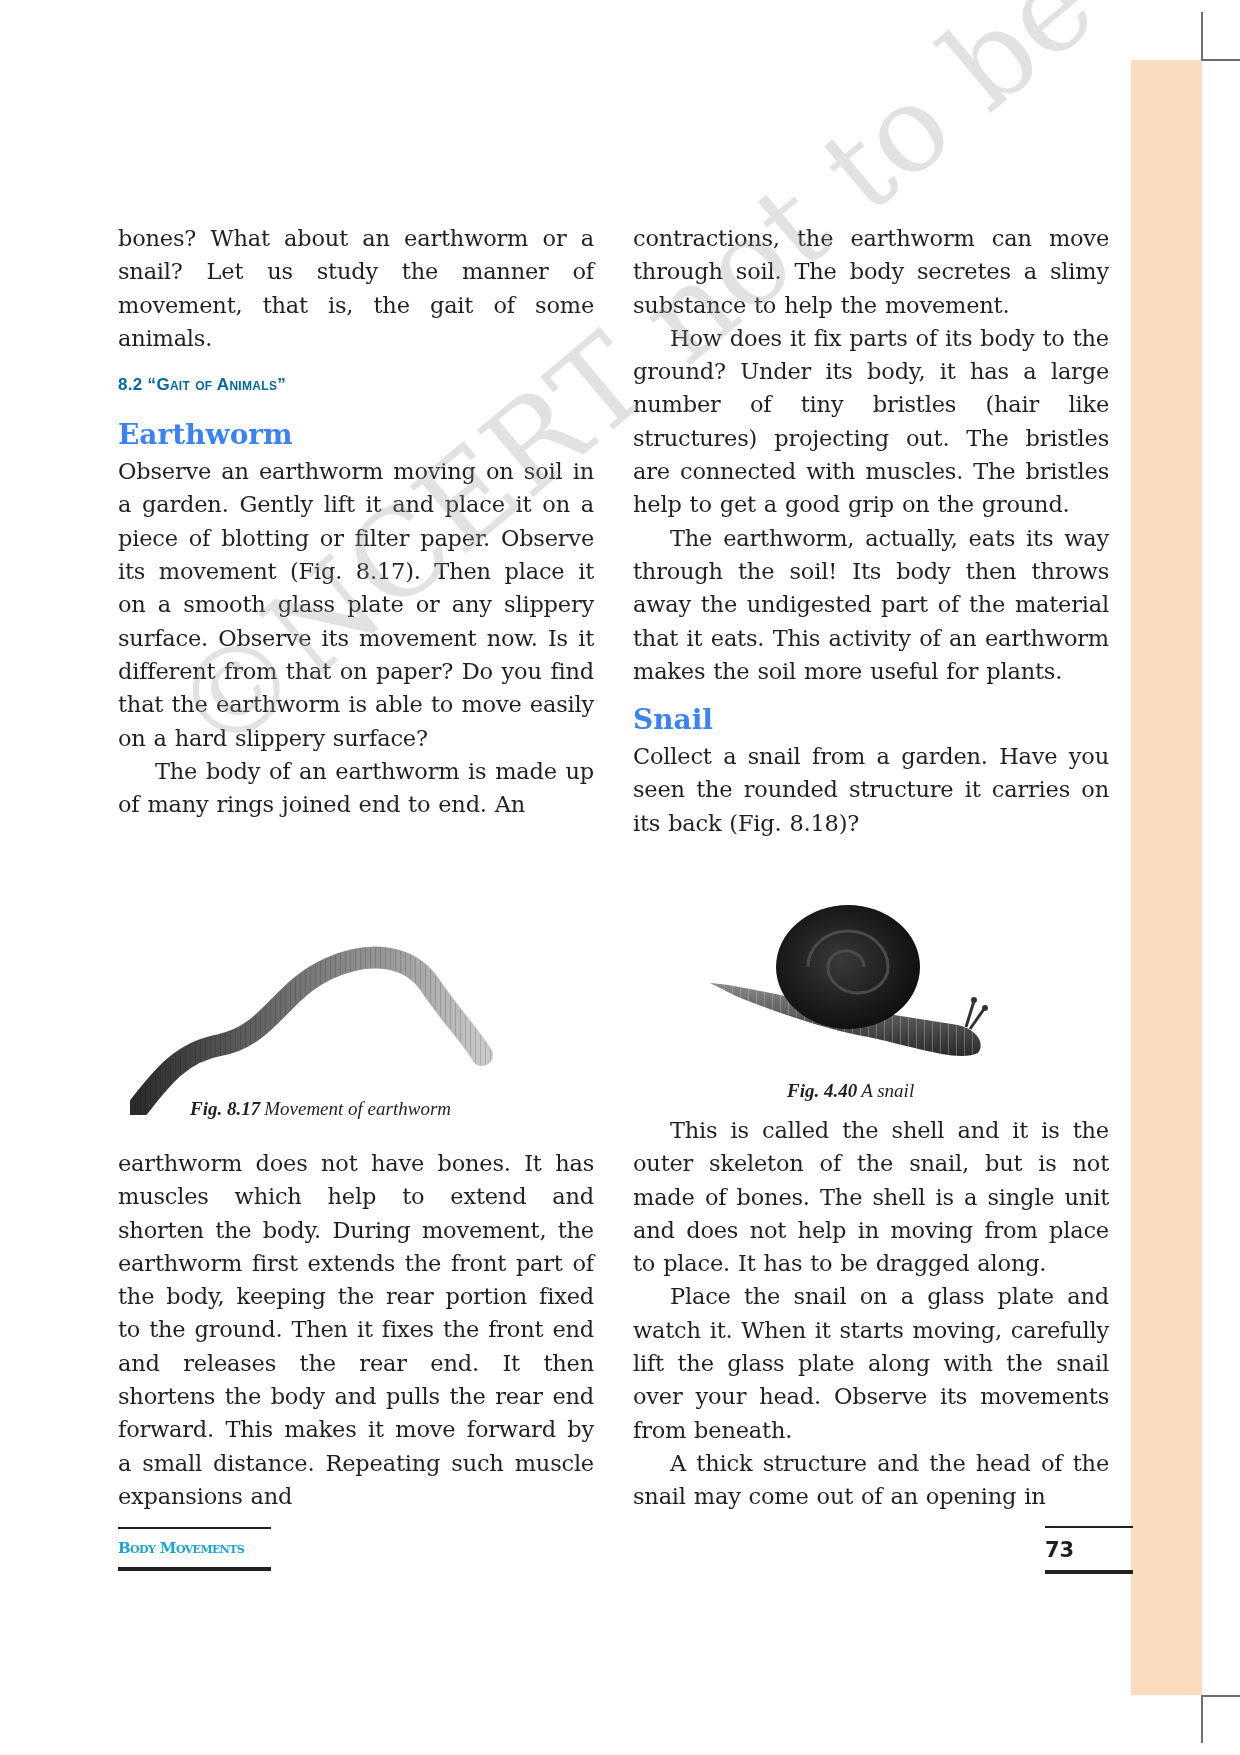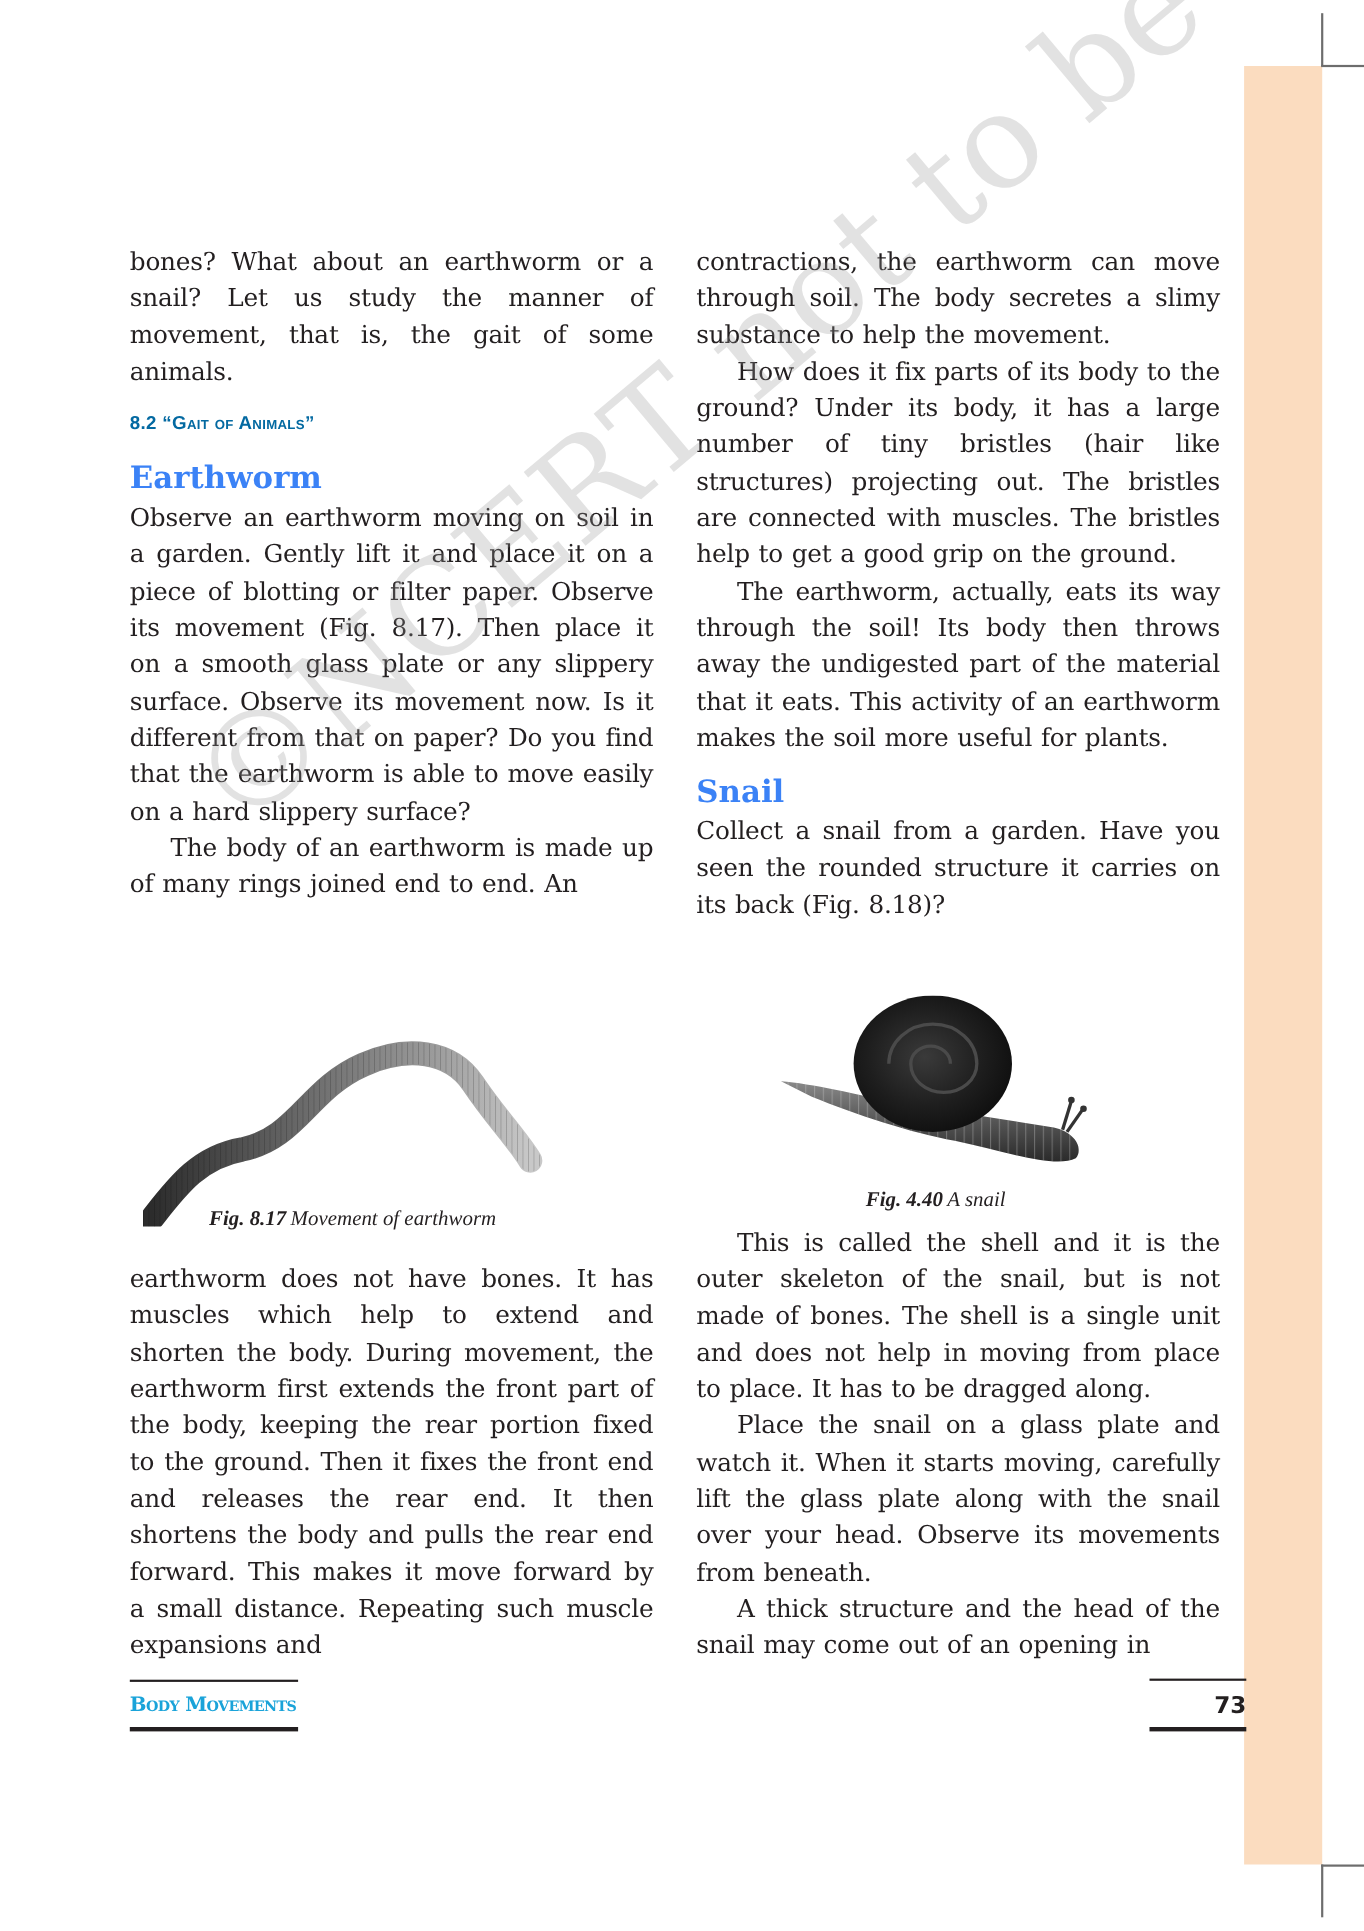--- a/index.html
+++ b/index.html
@@ -44,29 +44,29 @@
 
   .watermark {
     position:absolute; left:150px; top:680px; font-size:120px; color:rgba(150,150,150,0.28);
     transform:rotate(-40deg); transform-origin:left top; white-space:nowrap;
     font-family:"DejaVu Serif", serif; pointer-events:none; line-height:130px;
   }
 
   .footer-left { position:absolute; left:118px; top:1527px; width:153px; }
   .footer-left .rule-top { height:2px; background:#231f20; }
   .footer-left .label {
-    color:#1aa3d9; font-weight:bold; font-size:18px; font-variant:small-caps;
+    color:#1aa3d9; font-weight:bold; font-size:15px; font-variant:small-caps;
     padding:10px 0 6px 0; letter-spacing:-0.6px; font-family:"DejaVu Serif", serif;
   }
   .footer-left .rule-bot { height:4px; background:#231f20; margin-top:4px; }
 
   .footer-right { position:absolute; left:1045px; top:1526px; width:88px; }
   .footer-right .rule-top { height:2px; background:#231f20; }
   .footer-right .page-num {
-    text-align:right; font-weight:bold; font-size:21px; padding:10px 0 8px 0;
+    text-align:left; font-weight:bold; font-size:21px; padding:10px 0 8px 0;
     font-family:"DejaVu Sans", sans-serif;
   }
   .footer-right .rule-bot { height:4px; background:#231f20; }
 </style>
 </head>
 <body>
 
 <div class="peach-strip"></div>
 <div class="crop-v" style="left:1201px; top:12px; height:48px;"></div>
 <div class="crop-h" style="left:1201px; top:59px; width:39px;"></div>

